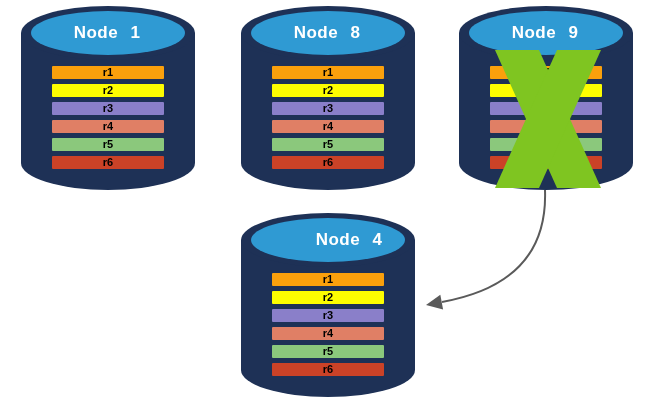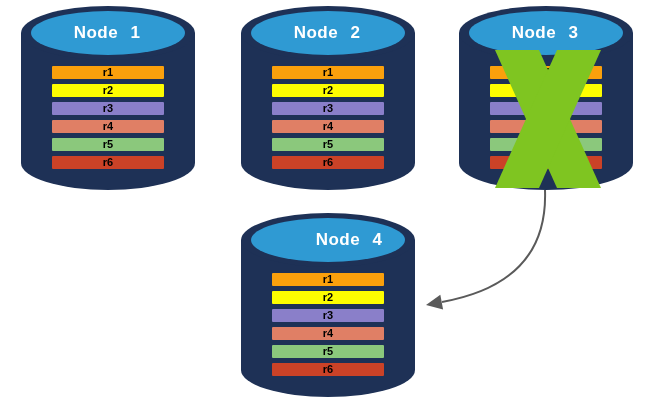--- a/index.html
+++ b/index.html
@@ -57,39 +57,39 @@
     </div>
   </div>
 
   <div class="node node-2">
     <svg class="cyl" width="174" height="186" viewBox="0 0 174 186">
       <ellipse cx="87" cy="158" rx="87" ry="27" fill="#1E3156"></ellipse>
       <rect x="0" y="28" width="174" height="130" fill="#1E3156"></rect>
       <ellipse cx="87" cy="28" rx="87" ry="27" fill="#1E3156"></ellipse>
       <ellipse cx="87" cy="28" rx="77" ry="22" fill="#2F9AD3"></ellipse>
     </svg>
-    <div class="node-title" style="color: rgb(255, 255, 255);">Node 2</div>
+    <div class="node-title" style="color: rgb(255, 255, 255);">Node 8</div>
     <div class="records">
       <div class="record" style="background-color: rgb(250, 160, 12);">r1</div>
       <div class="record" style="background-color: rgb(253, 253, 0);">r2</div>
       <div class="record" style="background-color: rgb(138, 127, 201);">r3</div>
       <div class="record" style="background-color: rgb(224, 127, 101);">r4</div>
       <div class="record" style="background-color: rgb(139, 200, 124);">r5</div>
       <div class="record" style="background-color: rgb(203, 66, 39);">r6</div>
     </div>
   </div>
 
   <div class="node node-3">
     <svg class="cyl" width="174" height="186" viewBox="0 0 174 186">
       <ellipse cx="87" cy="158" rx="87" ry="27" fill="#1E3156"></ellipse>
       <rect x="0" y="28" width="174" height="130" fill="#1E3156"></rect>
       <ellipse cx="87" cy="28" rx="87" ry="27" fill="#1E3156"></ellipse>
       <ellipse cx="87" cy="28" rx="77" ry="22" fill="#2F9AD3"></ellipse>
     </svg>
-    <div class="node-title" style="color: rgb(255, 255, 255);">Node 3</div>
+    <div class="node-title" style="color: rgb(255, 255, 255);">Node 9</div>
     <div class="records">
       <div class="record" style="background-color: rgb(250, 160, 12);">r1</div>
       <div class="record" style="background-color: rgb(253, 253, 0);">r2</div>
       <div class="record" style="background-color: rgb(138, 127, 201);">r3</div>
       <div class="record" style="background-color: rgb(224, 127, 101);">r4</div>
       <div class="record" style="background-color: rgb(139, 200, 124);">r5</div>
       <div class="record" style="background-color: rgb(203, 66, 39);">r6</div>
     </div>
     <svg class="cross" width="106" height="138" viewBox="0 0 106 138">
       <polygon points="0,0 44,0 106,138 62,138" fill="#7FC521"></polygon>

